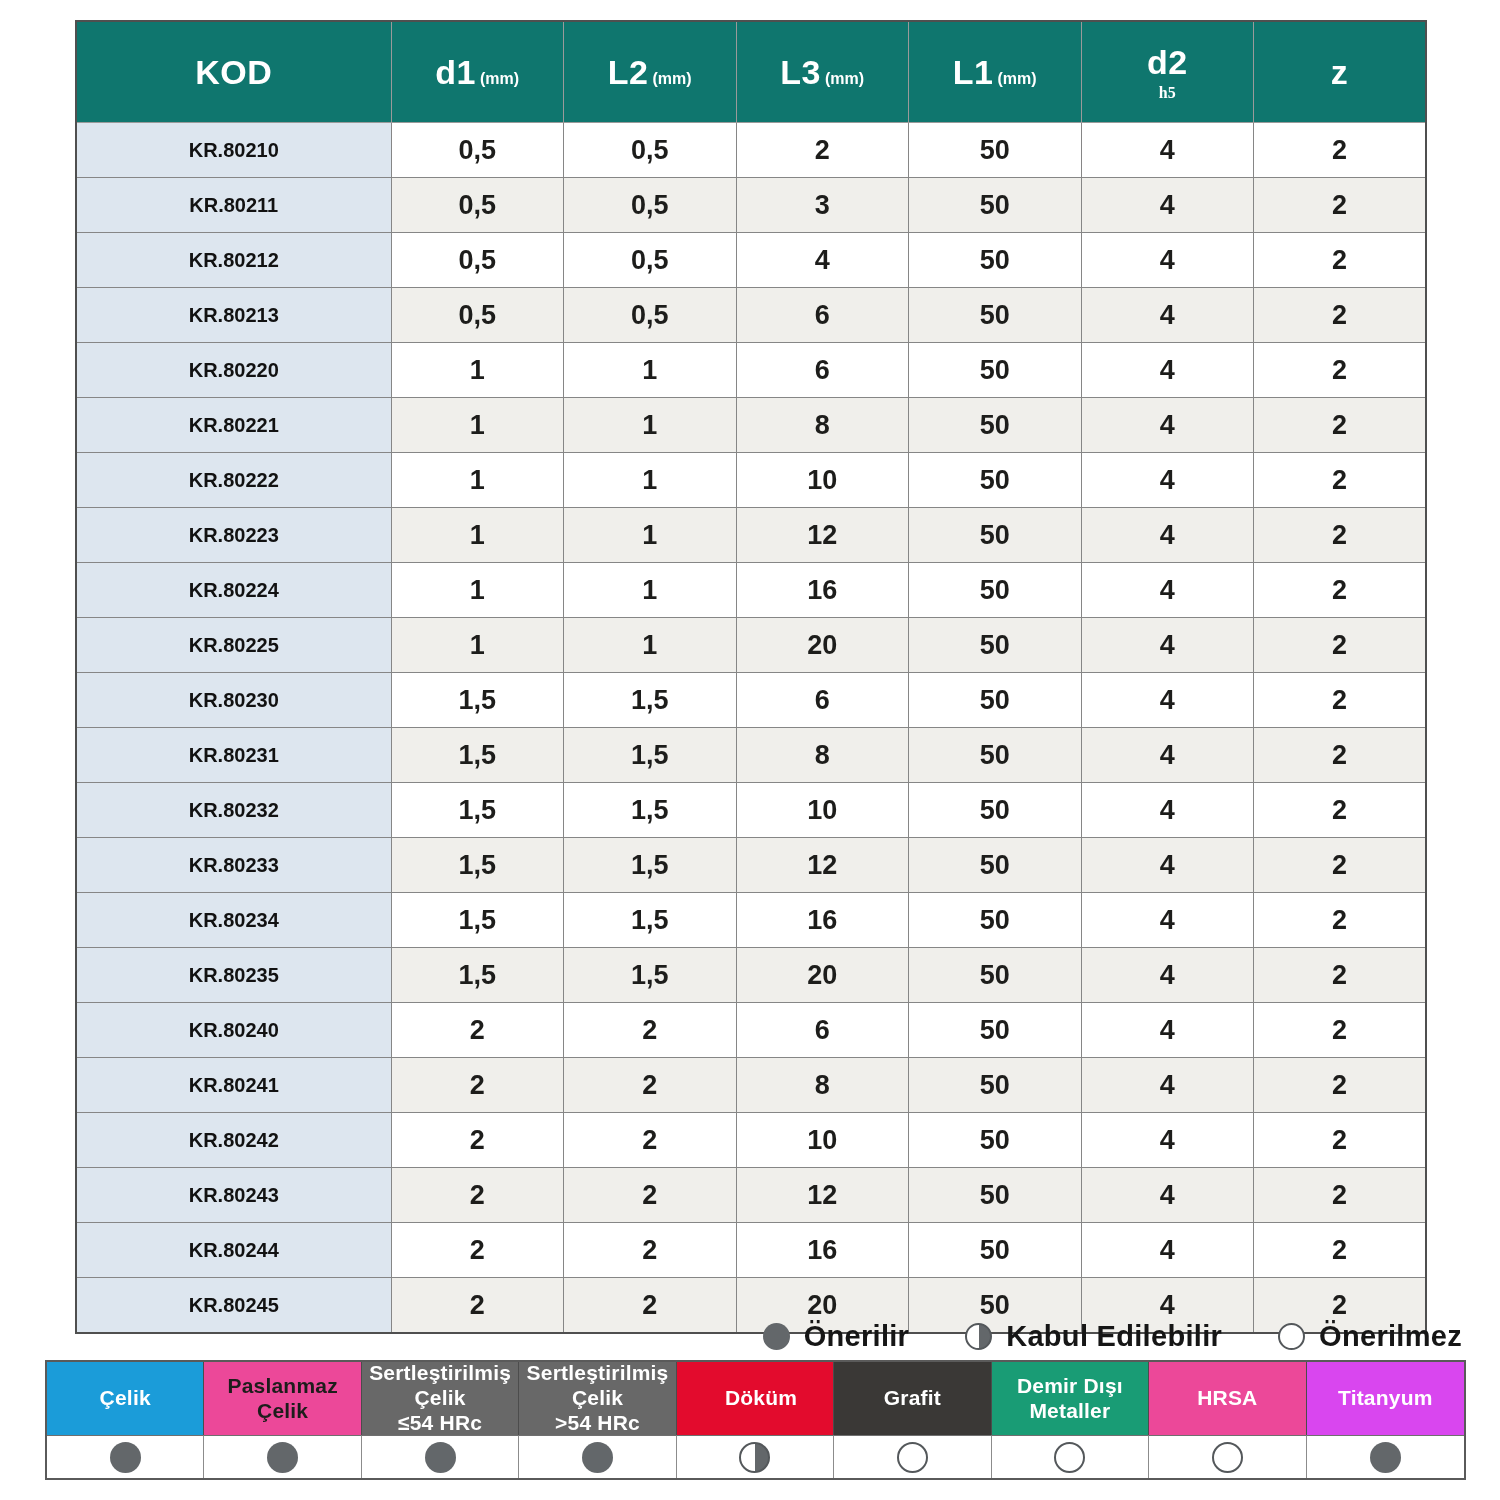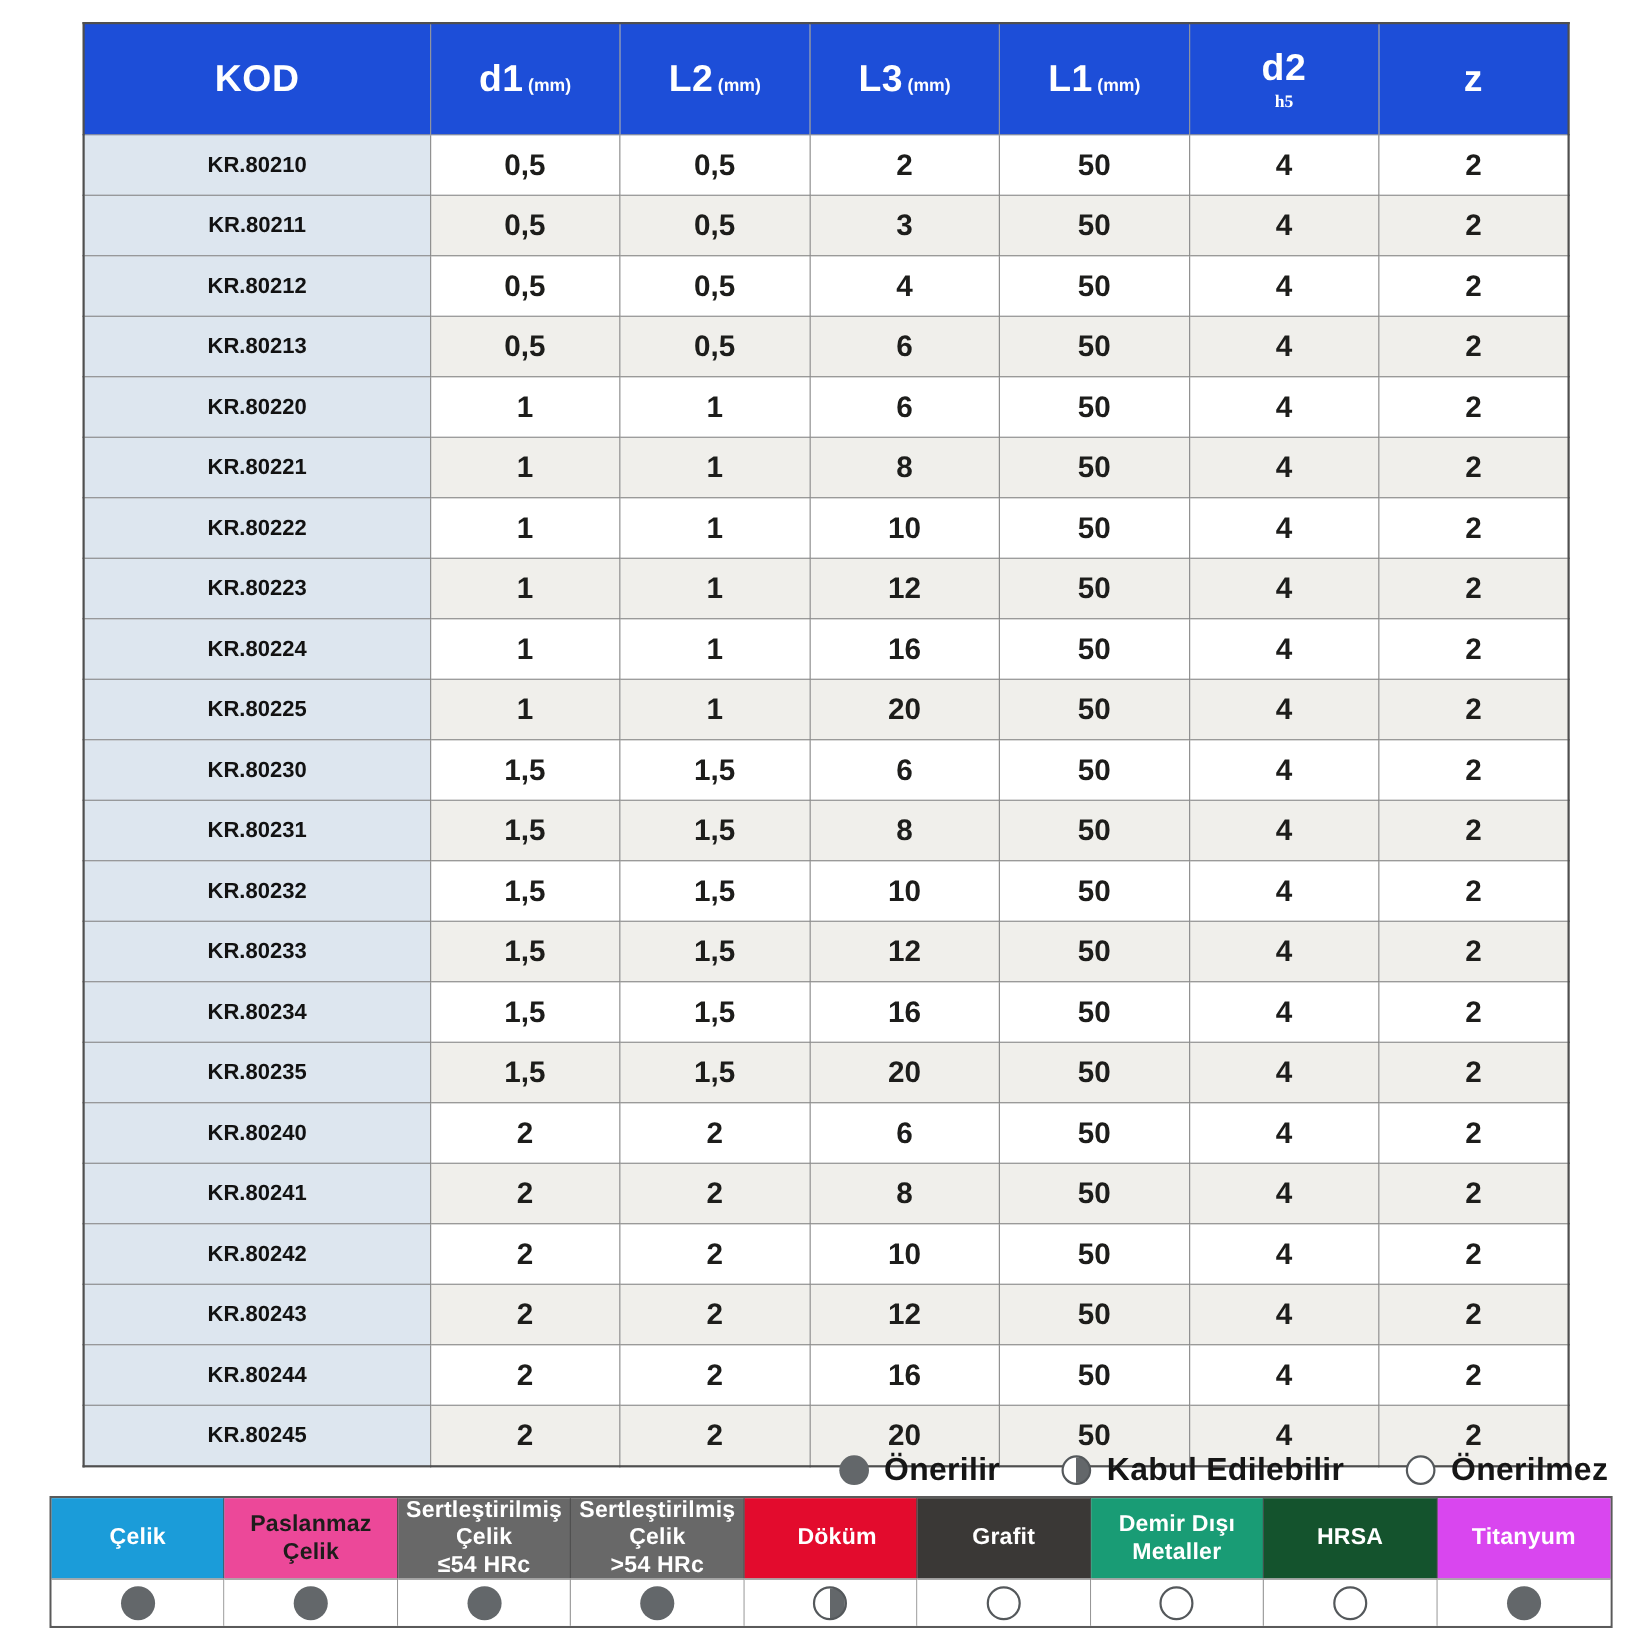--- a/index.html
+++ b/index.html
@@ -11,21 +11,21 @@
 
   
   table.spec{
     position:absolute;left:75px;top:20px;width:1350px;
     border-collapse:collapse;table-layout:fixed;
     border:2px solid #4f4f4f;
   }
   col.c-kod{width:315px;}
   col.c-num{width:172.5px;}
   thead th{
-    background:#1d4ed8;color:#ffffff;height:100px;
+    background:#0f766e;color:#ffffff;height:100px;
     border:1px solid #9a9a9a;font-weight:700;text-align:center;
     padding:0;vertical-align:middle;
   }
   th .h-main{font-size:34px;letter-spacing:0.5px;}
   th .h-unit{font-size:16px;font-weight:700;margin-left:4px;}
   th.stack .h-unit{display:block;margin:2px 0 0 0;font-size:16px;font-family:Liberation Serif, serif;}
   tbody td{
     height:54px;text-align:center;vertical-align:middle;
     font-weight:700;font-size:27px;color:#1d1d1b;
     border:1px solid #868686;padding:0;
@@ -316,21 +316,21 @@
       <div class="mat-cell" style="background: rgb(104, 104, 104); color: rgb(255, 255, 255);">Sertleştirilmiş
 Çelik
 ≤54 HRc</div>
       <div class="mat-cell" style="background: rgb(104, 104, 104); color: rgb(255, 255, 255);">Sertleştirilmiş
 Çelik
 &gt;54 HRc</div>
       <div class="mat-cell" style="background: rgb(227, 11, 45); color: rgb(255, 255, 255); padding-left: 12px;">Döküm</div>
       <div class="mat-cell" style="background: rgb(58, 56, 54); color: rgb(255, 255, 255);">Grafit</div>
       <div class="mat-cell" style="background: rgb(25, 156, 117); color: rgb(255, 255, 255);">Demir Dışı
 Metaller</div>
-      <div class="mat-cell" style="background: #14532d; color: rgb(255, 255, 255);">HRSA</div>
+      <div class="mat-cell" style="background: #ec4899; color: rgb(255, 255, 255);">HRSA</div>
       <div class="mat-cell" style="background: #d946ef; color: rgb(255, 255, 255);">Titanyum</div>
     </div>
   <div class="mat-row">
       <div class="rate-cell">
         <span class="circle big filled"></span>
       </div>
       <div class="rate-cell">
         <span class="circle big filled"></span>
       </div>
       <div class="rate-cell">

